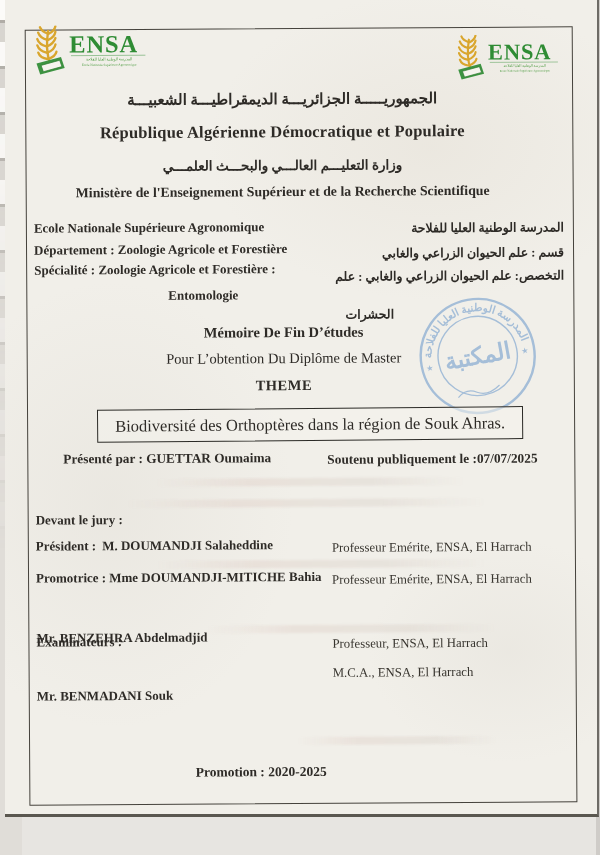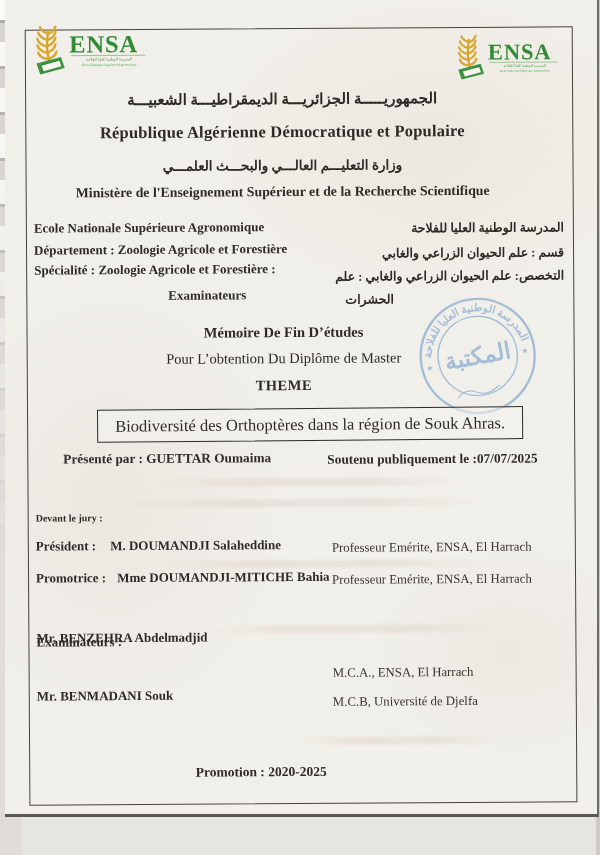--- a/index.html
+++ b/index.html
@@ -56,25 +56,25 @@
   .title-box{
     position:absolute;left:92px;top:408px;width:424px;height:31px;
     border:1.8px solid #2b2a26;display:flex;align-items:center;justify-content:center;
     font-size:16.5px;white-space:nowrap;transform:rotate(-.15deg);
     background:rgba(244,242,236,.55);
   }
   
   .presented-by{left:58px;top:450px;font-size:13.3px;font-weight:bold;}
   .defense-date{left:322px;top:452px;font-size:13.3px;font-weight:bold;}
   
-  .jury-heading{left:30px;top:511px;font-size:10px;font-weight:bold;}
+  .jury-heading{left:30px;top:511px;font-size:13px;font-weight:bold;}
   .jury-name{font-size:13px;font-weight:bold;left:30px;}
   .jury-role{font-size:12.8px;left:326px;color:#38352f;}
-  .lbl-gap-wide{margin-right:14px;}
-  .lbl-gap{margin-right:11px;}
+  .lbl-gap-wide{margin-right:6px;}
+  .lbl-gap{margin-right:3px;}
   
   .promotion{top:764px;font-size:13.5px;font-weight:bold;left:6px;right:90px;}
   
   .stamp{position:absolute;left:412px;top:296px;width:122px;height:122px;opacity:.58;transform:rotate(-10deg);}
   
   .logo{position:absolute;}
   .logo-left{left:30px;top:24px;}
   .logo-right{left:452px;top:36px;}
   
   .ghost{position:absolute;height:8px;border-radius:4px;filter:blur(1px);
@@ -145,26 +145,26 @@
     </div>
 
     <div class="ctr republic-ar ar">الجمهوريـــــة الجزائريـــة الديمقراطيـــة الشعبيـــة</div>
     <div class="ctr republic-fr">République Algérienne Démocratique et Populaire</div>
     <div class="ctr ministry-ar ar">وزارة التعليـــم العالـــي والبحـــث العلمـــي</div>
     <div class="ctr ministry-fr">Ministère de l'Enseignement Supérieur et de la Recherche Scientifique</div>
 
     <div class="abs inst-fr" style="left:30px;top:219px;">Ecole Nationale Supérieure Agronomique</div>
     <div class="abs inst-fr" style="left:30px;top:241px;">Département : Zoologie Agricole et Forestière</div>
     <div class="abs inst-fr" style="left:30px;top:261px;">Spécialité : Zoologie Agricole et Forestière :</div>
-    <div class="abs inst-fr" style="left:164px;top:287px;">Examinateurs</div>
+    <div class="abs inst-fr" style="left:164px;top:287px;">Entomologie</div>
 
     <div class="abs inst-ar" style="right:32px;top:221px;">المدرسة الوطنية العليا للفلاحة</div>
     <div class="abs inst-ar" style="right:32px;top:246px;">قسم : علم الحيوان الزراعي والغابي</div>
     <div class="abs inst-ar" style="right:32px;top:269px;">التخصص: علم الحيوان الزراعي والغابي : علم</div>
-    <div class="abs inst-ar" style="left:341px;top:292px;">الحشرات</div>
+    <div class="abs inst-ar" style="left:341px;top:307px;">الحشرات</div>
 
     <div class="ctr memoir-type">Mémoire De Fin D’études</div>
     <div class="ctr memoir-purpose">Pour L’obtention Du Diplôme de Master</div>
     <div class="ctr theme-label">THEME</div>
 
     <div class="stamp">
       <svg width="122" height="122" viewBox="0 0 120 120">
         <defs>
             <path id="arcTop" d="M 14,62 A 46,46 0 1 1 106,62"></path>
           </defs>
@@ -195,25 +195,25 @@
     <div class="abs jury-role" style="top:541px;">Professeur Emérite, ENSA, El Harrach</div>
 
     <div class="abs jury-name" style="top:569px;">
       <span class="lbl-gap">Promotrice :</span><span>Mme DOUMANDJI-MITICHE Bahia</span>
     </div>
     <div class="abs jury-role" style="top:573px;">Professeur Emérite, ENSA, El Harrach</div>
 
     <div class="abs jury-name" style="top:600px;margin-top:33px;">Examinateurs :</div>
 
     <div class="abs jury-name" style="top:629px;">Mr. BENZEHRA Abdelmadjid</div>
+    <div class="abs jury-role" style="top:637px;">Professeur, ENSA, El Harrach</div>
 
     <div class="abs jury-role" style="top:666px;">M.C.A., ENSA, El Harrach</div>
 
     <div class="abs jury-name" style="top:687px;">Mr. BENMADANI Souk</div>
-    <div class="abs jury-role" style="top:695px;">M.C.B, Université de Djelfa</div>
 
     <div class="ctr promotion">Promotion : 2020-2025</div>
 
     <div class="ghost" style="left:150px;top:478px;width:310px;"></div>
     <div class="ghost" style="left:120px;top:499px;width:360px;"></div>
     <div class="ghost" style="left:150px;top:560px;width:330px;"></div>
     <div class="ghost" style="left:200px;top:625px;width:290px;"></div>
     <div class="ghost" style="left:290px;top:737px;width:200px;"></div>
 
   </div>

